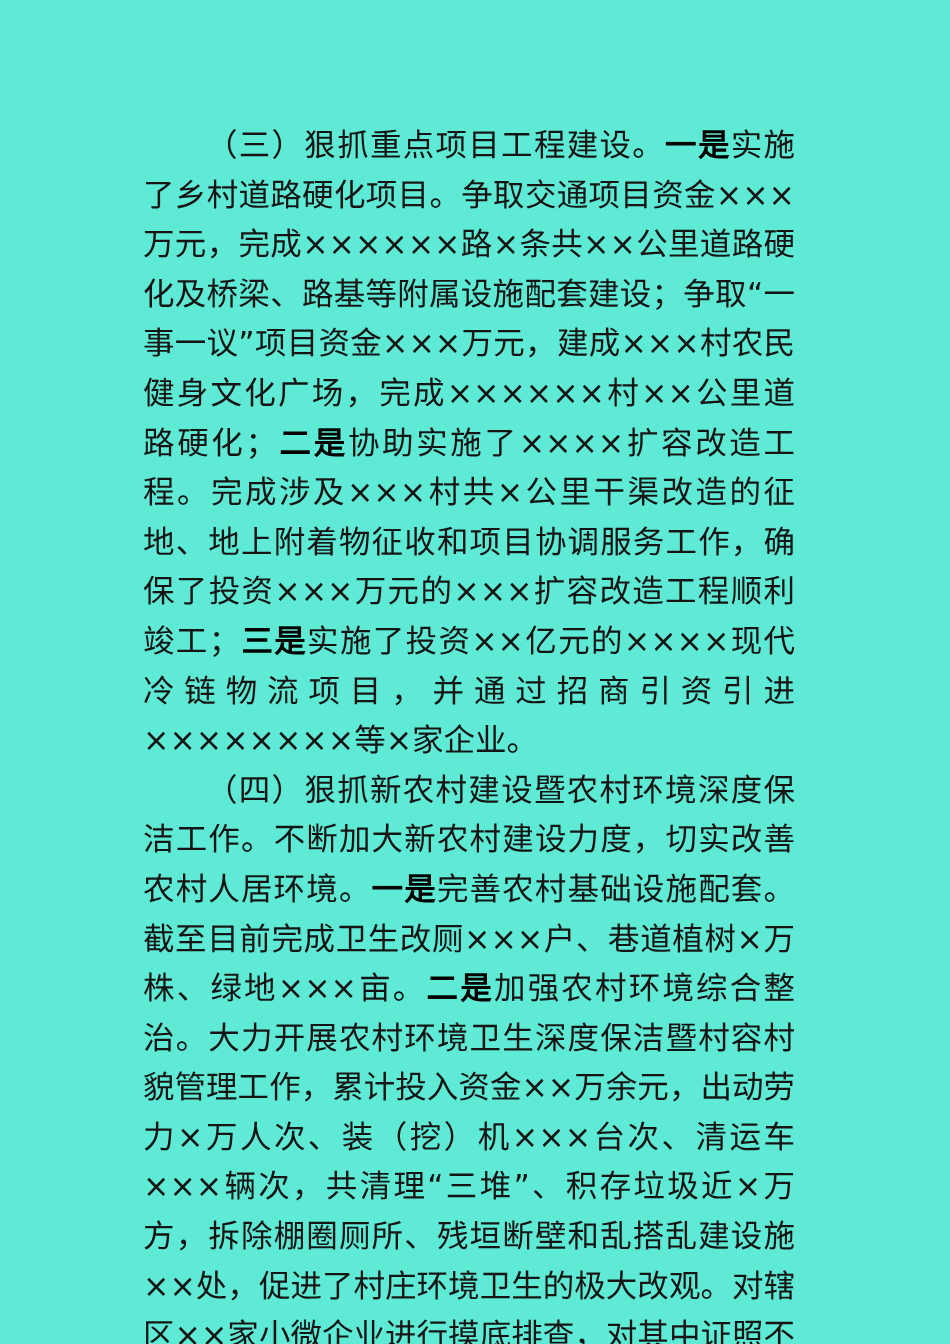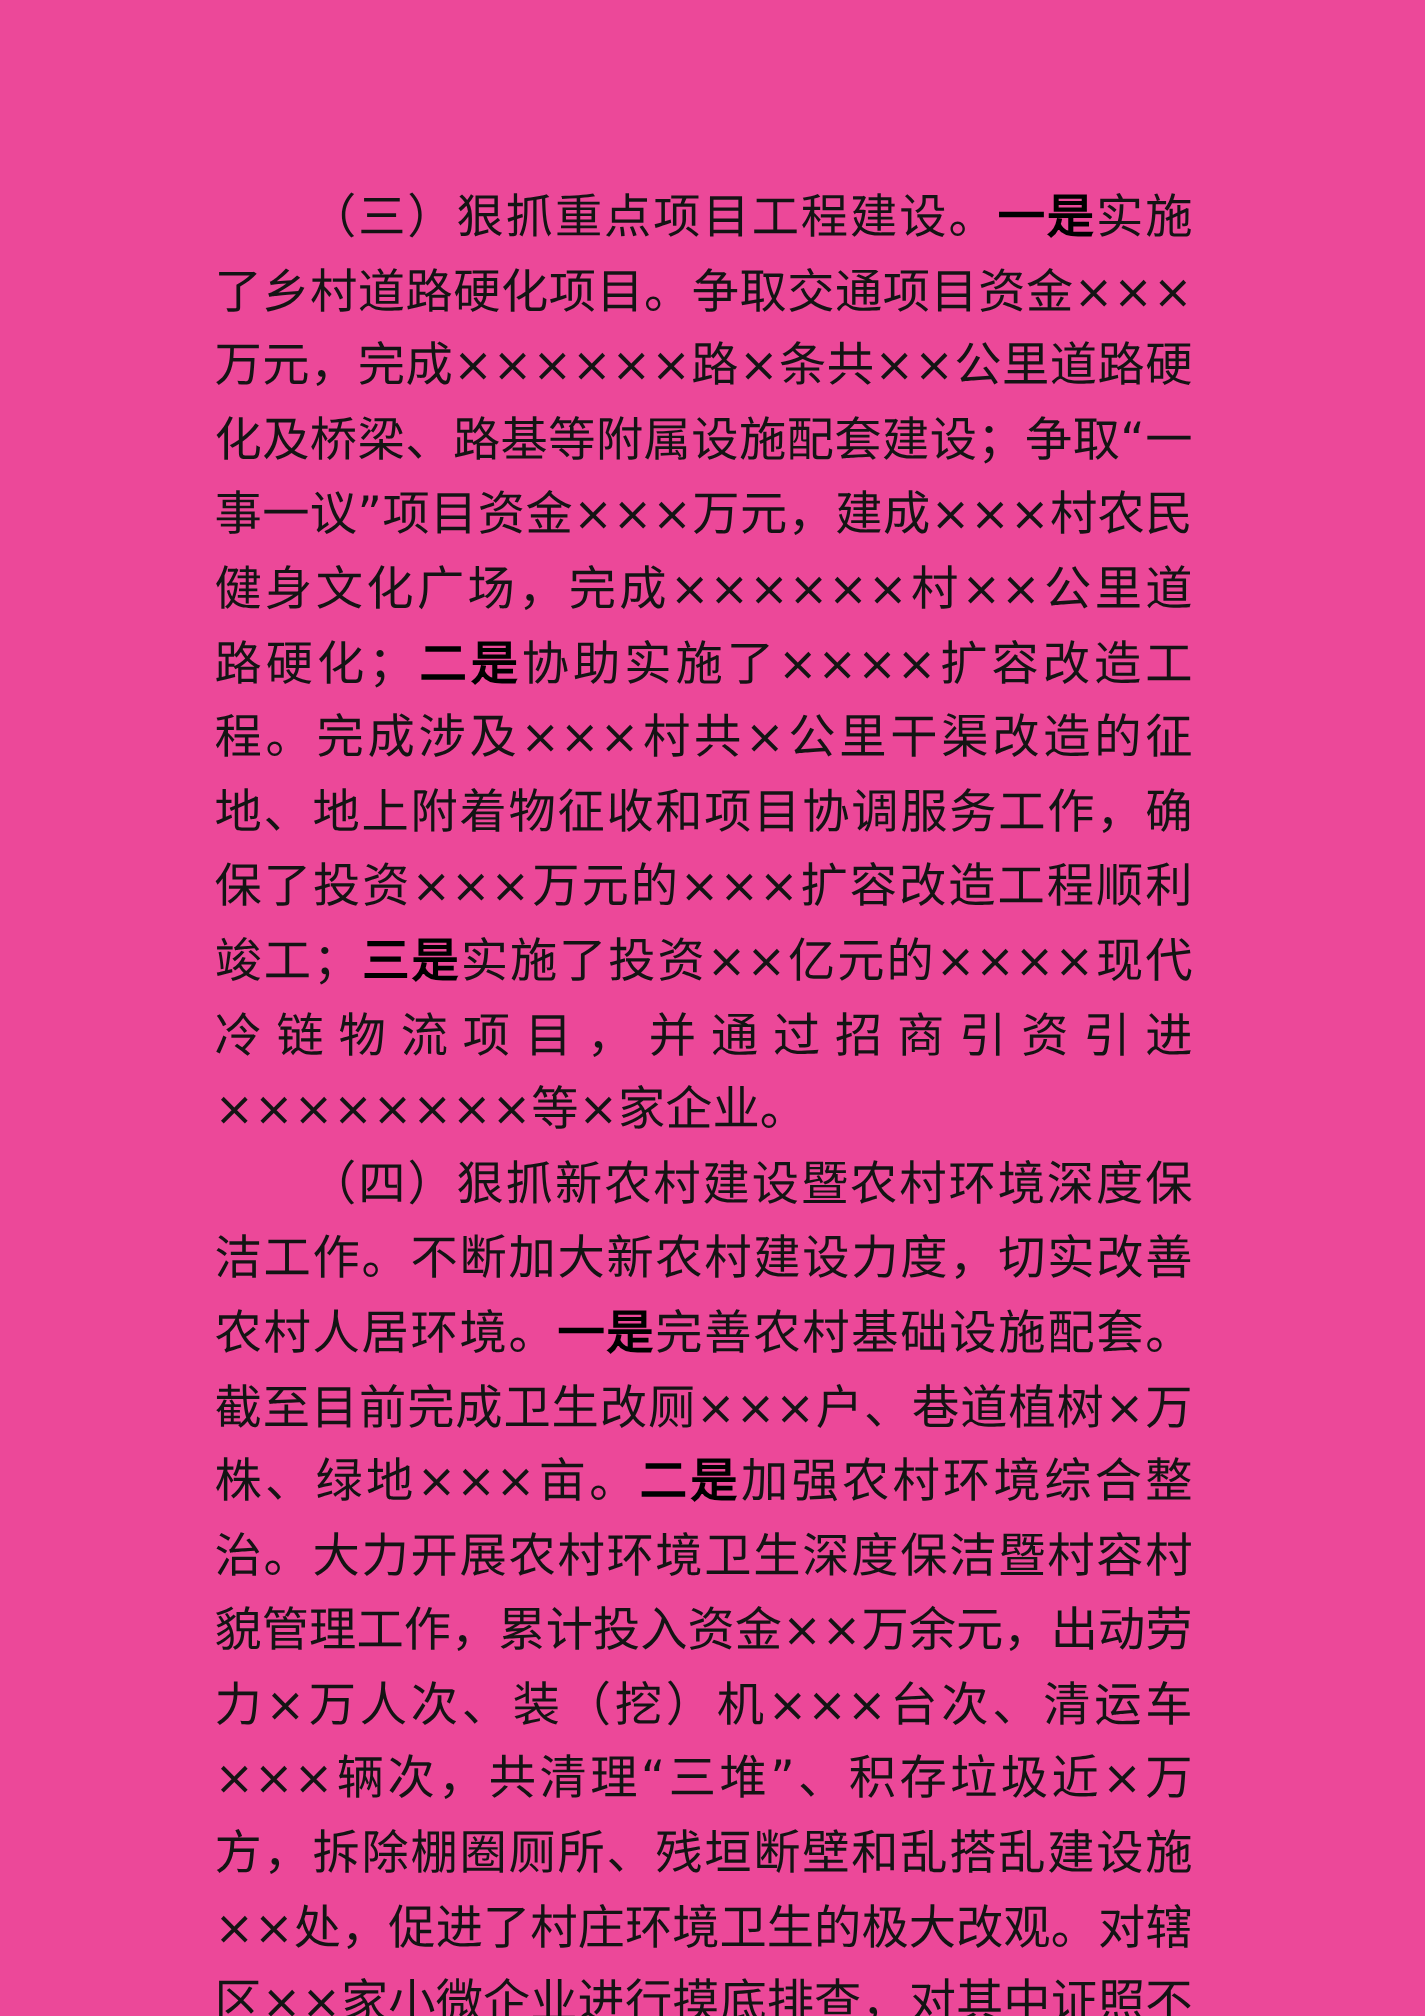--- a/index.html
+++ b/index.html
@@ -12,21 +12,21 @@
     height: 1344px;
     background: #ffffff;
     font-family: "DejaVu Sans", "Liberation Sans", sans-serif;
     overflow: hidden;
   }
 
   .page {
     position: relative;
     width: 950px;
     height: 1344px;
-    background: #ec4899;
+    background: #5eead4;
     box-sizing: border-box;
     padding: 121px 155px 0 143px;
   }
 
   .doc-body {
     width: 652px;
   }
 
   .para {
     margin: 0;

